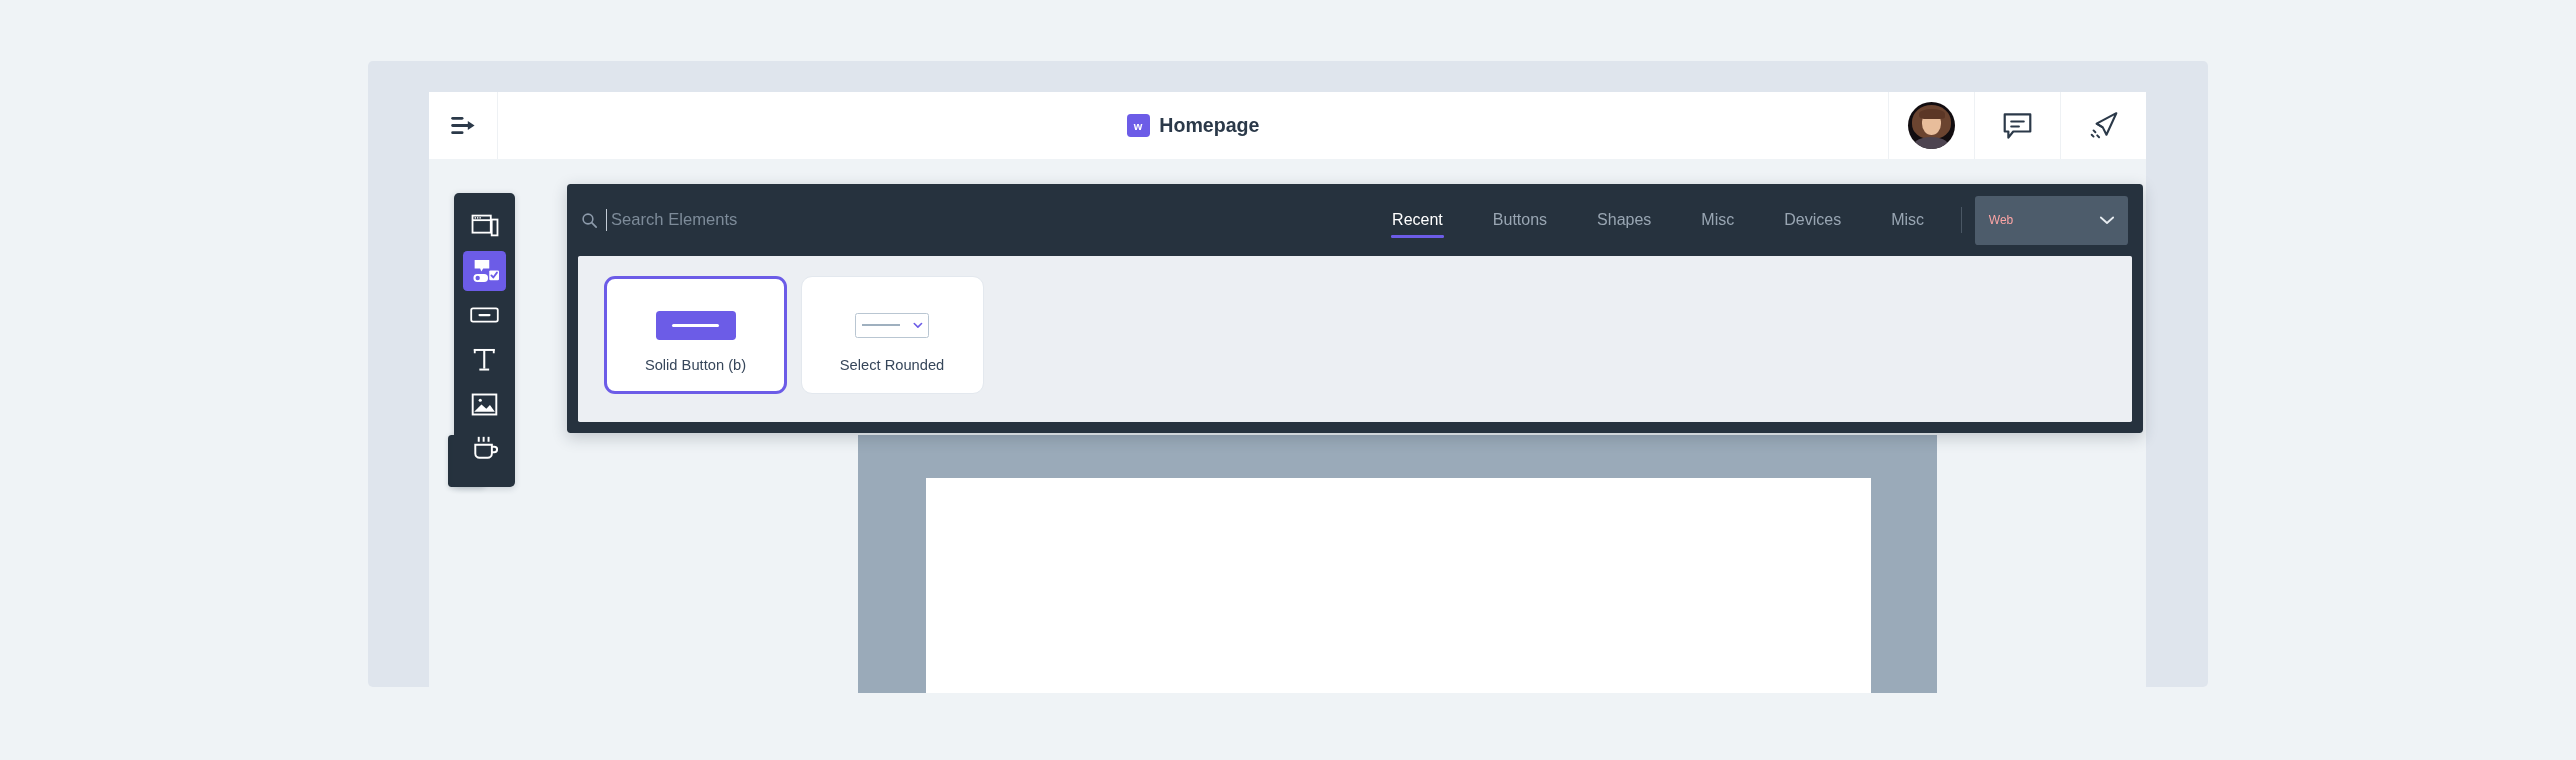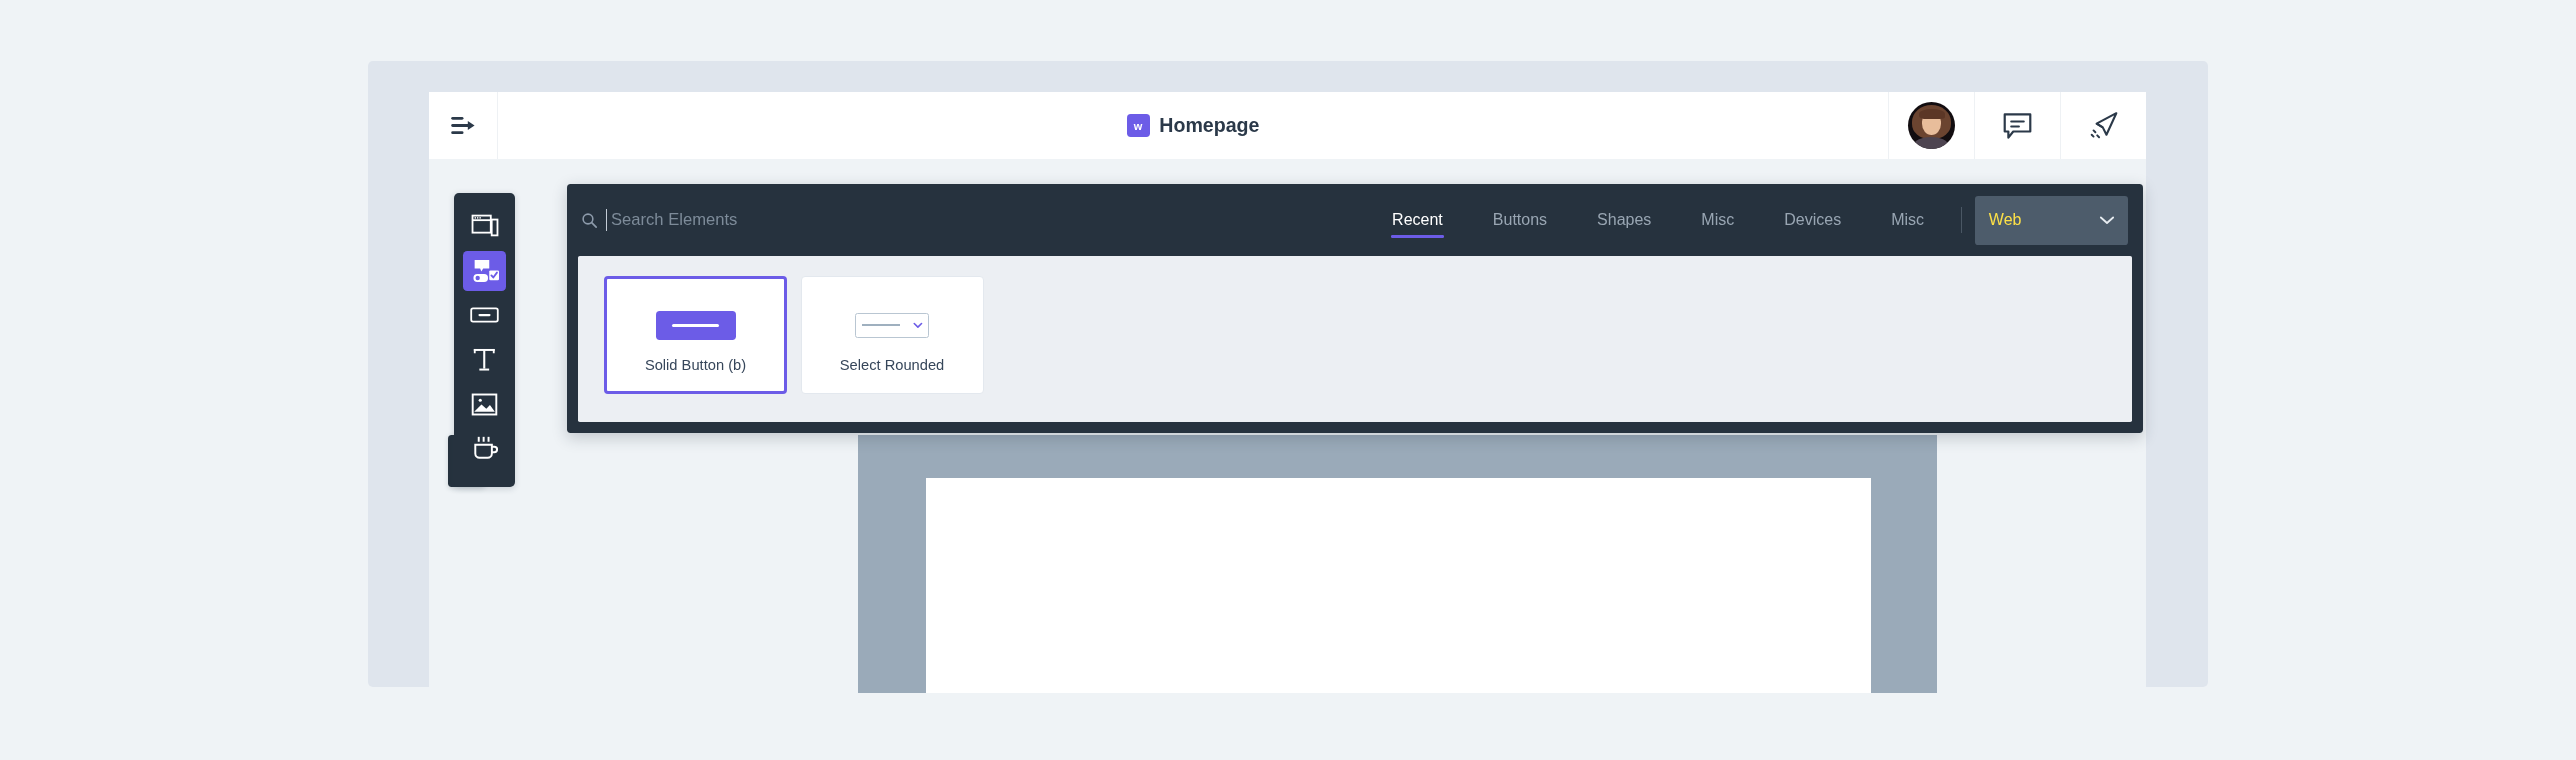--- a/index.html
+++ b/index.html
@@ -263,41 +263,41 @@
     width: 153px;
     height: 49px;
     background: #4d5c6b;
     border-radius: 3.1px;
     display: flex;
     align-items: center;
     justify-content: space-between;
     padding: 0 13.5px;
     cursor: pointer;
   }
-  #platform-select-label { color: #fde047; font-size: 16px; }
+  #platform-select-label { color: #fca5a5; font-size: 12px; }
 
   #modal-results {
     position: absolute;
     left: 11px;
     top: 72px;
     right: 11px;
     bottom: 11px;
     background: #eceff3;
     border-radius: 1.8px;
     padding: 19.6px 26px;
     display: flex;
     gap: 13.5px;
   }
 
   .element-card {
     width: 183px;
     height: 118px;
     background: #ffffff;
     border: 1.2px solid #e3e8ee;
-    border-radius: 4px;
+    border-radius: 11px;
     display: flex;
     flex-direction: column;
     align-items: center;
     justify-content: center;
     gap: 0;
     cursor: pointer;
   }
   .element-card.selected {
     border: 3.1px solid #6c5ce7;
   }

